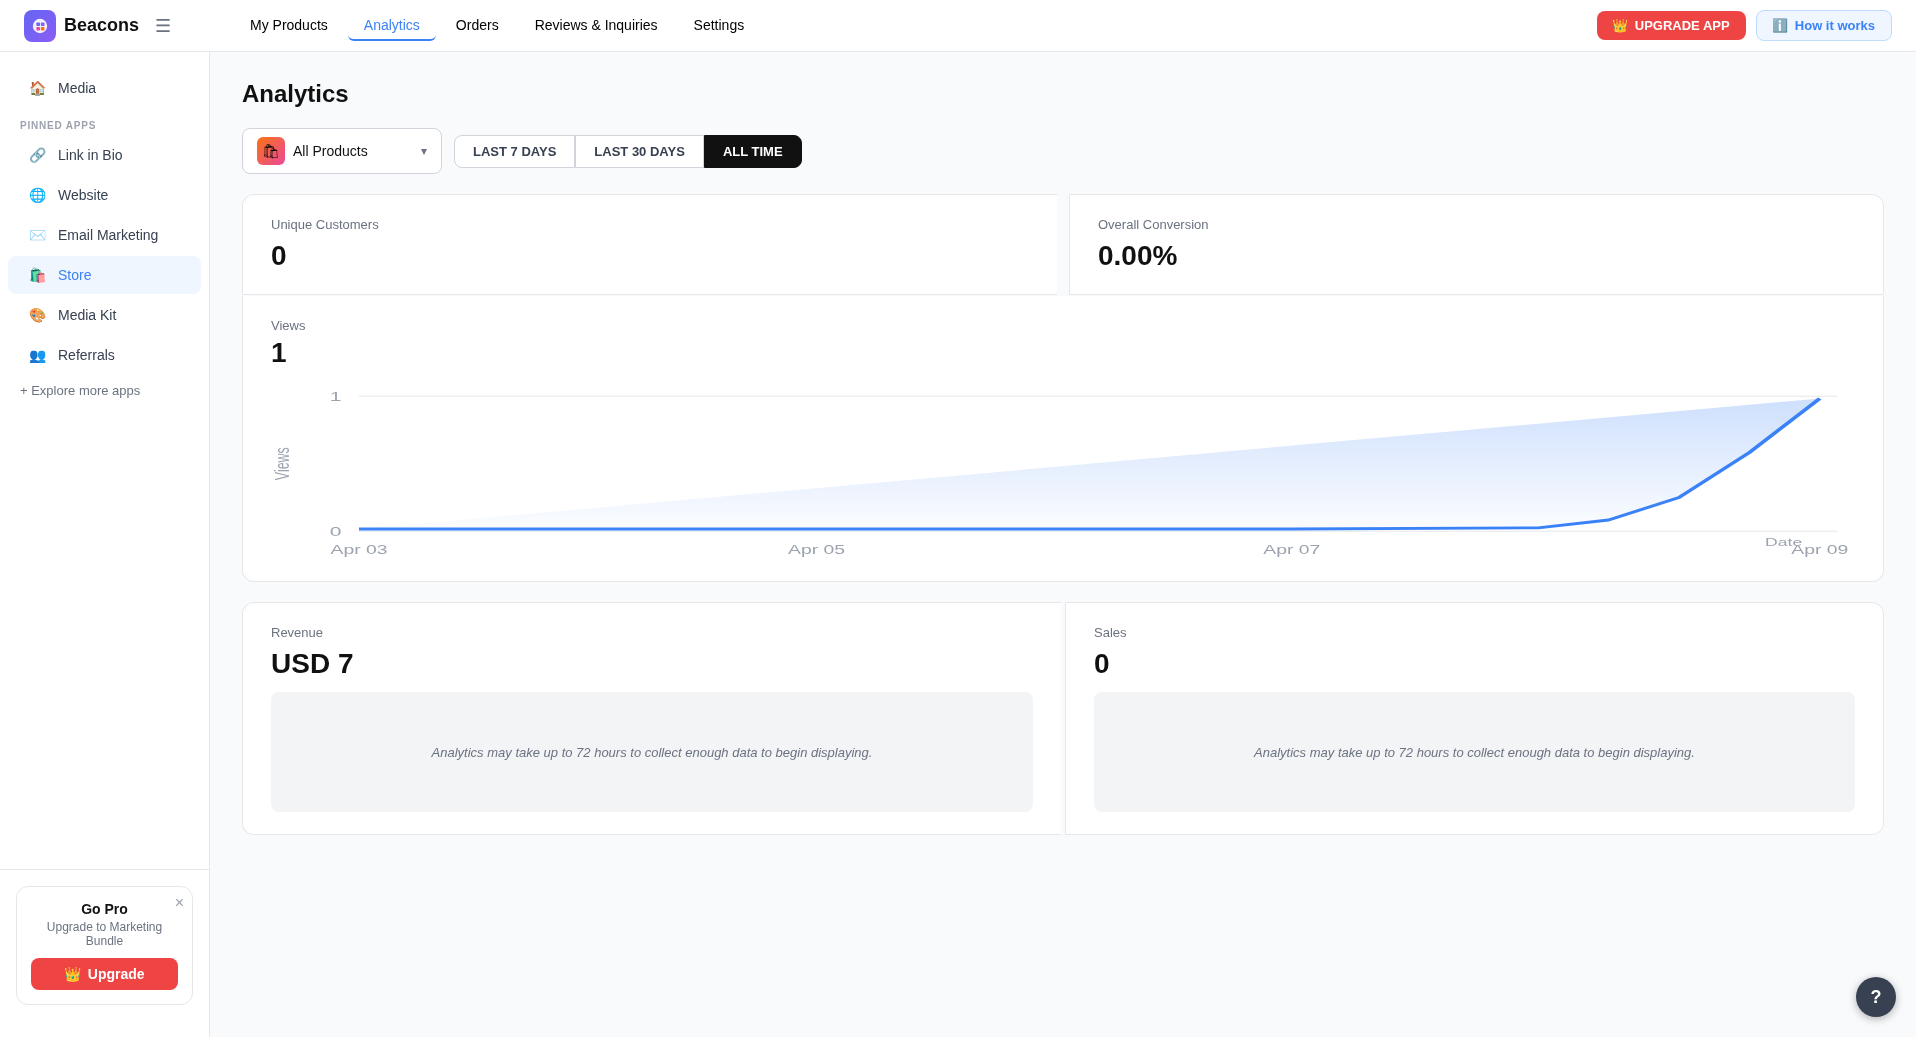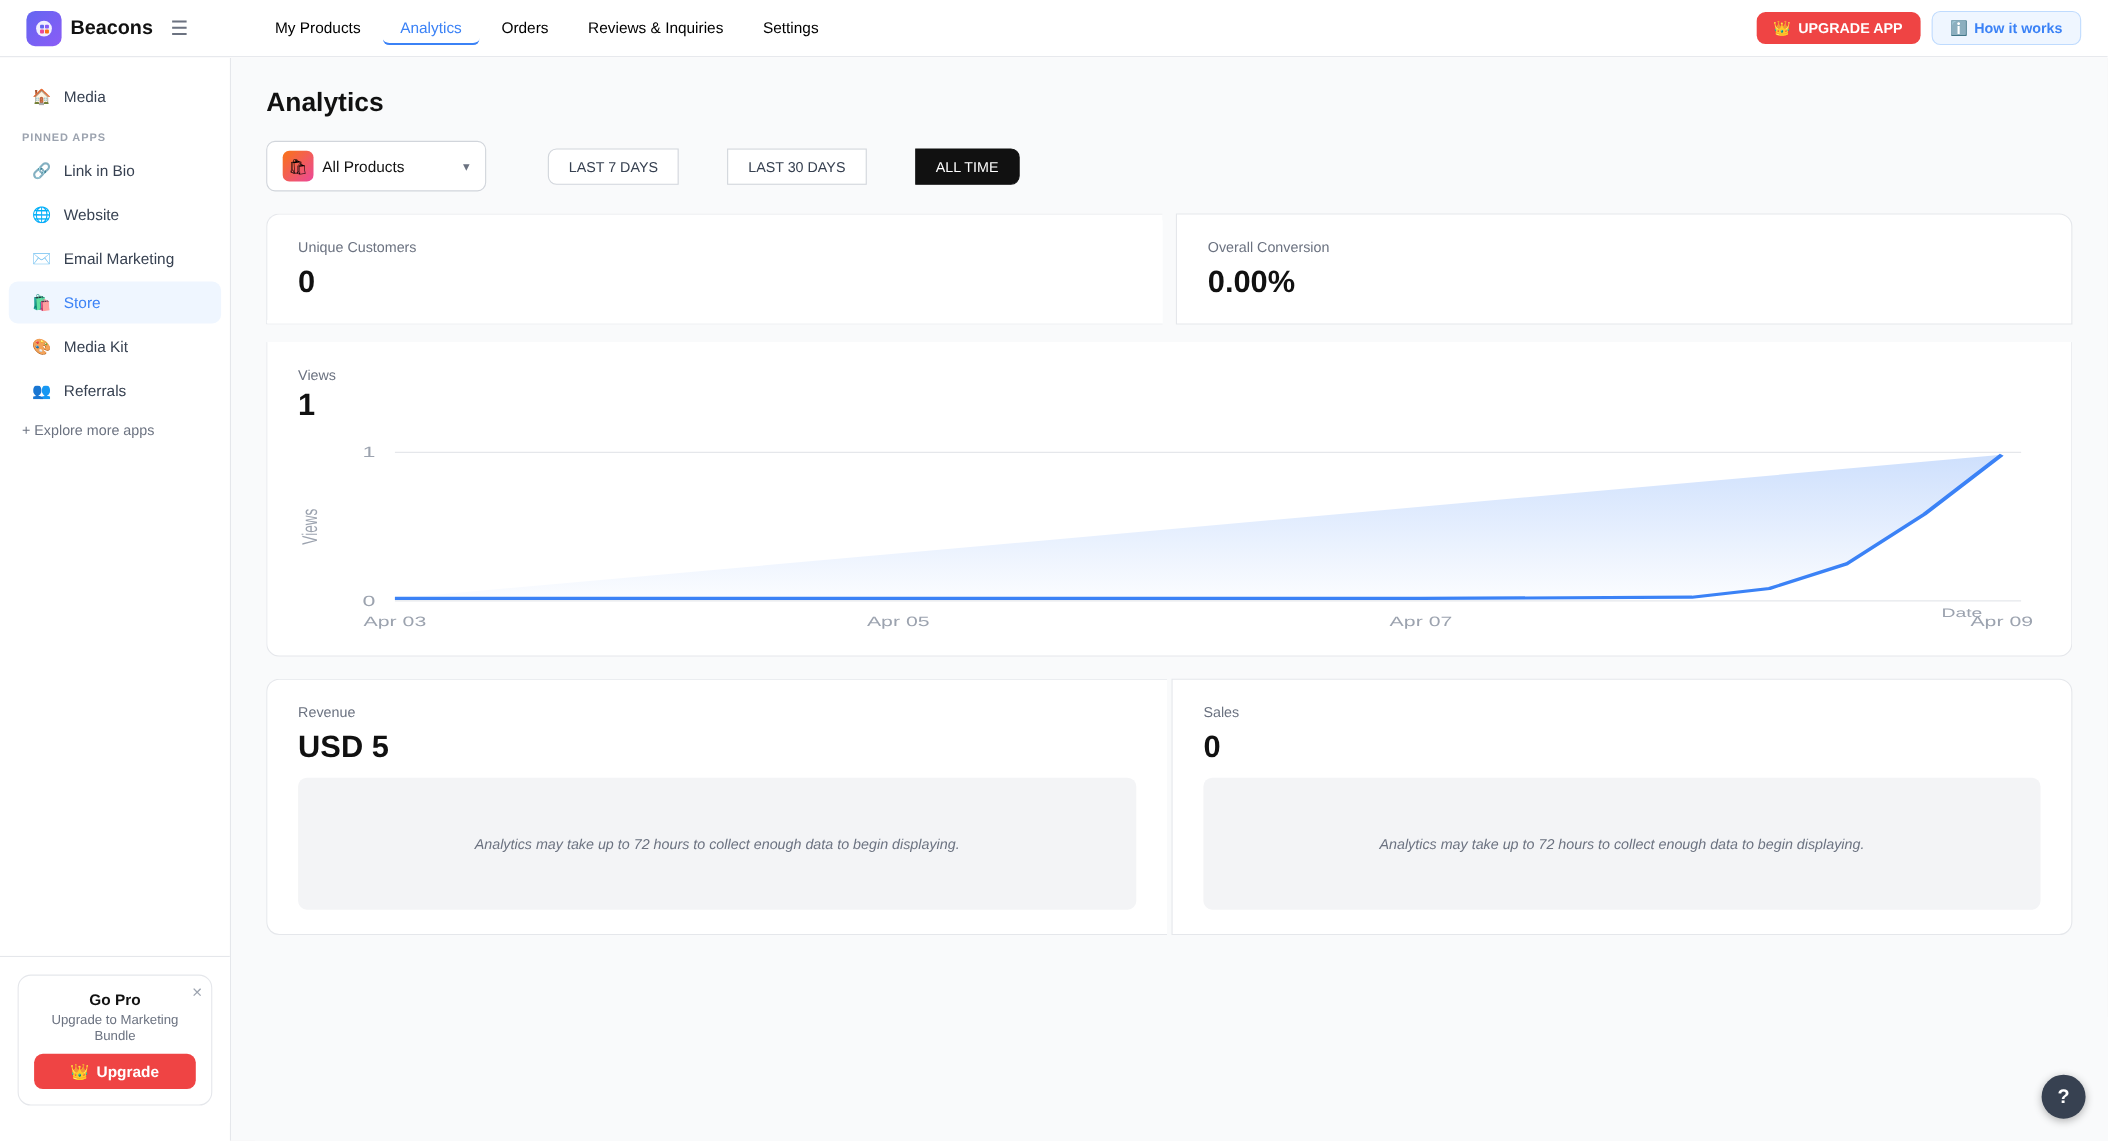--- a/index.html
+++ b/index.html
@@ -98,29 +98,29 @@
     .product-select-inner { display: flex; align-items: center; gap: 8px; }
     .product-icon {
       width: 28px; height: 28px; background: linear-gradient(135deg, #f97316, #ec4899);
       border-radius: 6px; display: flex; align-items: center; justify-content: center;
       font-size: 14px;
     }
     .product-name { font-size: 14px; font-weight: 500; color: #111; }
     .chevron { color: #6b7280; font-size: 12px; }
     .time-filters { display: flex; gap: 0; }
     .time-btn {
-      padding: 8px 18px; font-size: 13px; font-weight: 400; cursor: pointer;
-      border: 1.5px solid #d1d5db; background: #fff; color: #374151; margin-left: 44px;
+      padding: 8px 18px; font-size: 13px; font-weight: 700; cursor: pointer;
+      border: 1.5px solid #d1d5db; background: #fff; color: #374151;
     }
     .time-btn:first-child { border-radius: 8px 0 0 8px; }
     .time-btn:last-child { border-radius: 0 8px 8px 0; }
     .time-btn.active { background: #111; color: #fff; border-color: #111; }
 
     
-    .stat-cards { display: grid; grid-template-columns: 1fr 1fr; gap: 12px; margin-bottom: 16px; }
+    .stat-cards { display: grid; grid-template-columns: 1fr 1fr; gap: 12px; margin-bottom: 1px; }
     .stat-card {
       background: #fff; border: 1px solid #e5e7eb; padding: 22px 28px;
     }
     .stat-card:first-child { border-radius: 12px 0 0 0; border-right: none; }
     .stat-card:last-child { border-radius: 0 12px 0 0; }
     .stat-label { font-size: 13px; color: #6b7280; margin-bottom: 8px; }
     .stat-value { font-size: 28px; font-weight: 700; color: #111; }
 
     
     .chart-card {
@@ -300,21 +300,21 @@
           <text x="880" y="150" text-anchor="middle" font-size="11" fill="#9ca3af">Apr 09</text>
 
           <text x="870" y="143" text-anchor="end" font-size="10" fill="#9ca3af">Date</text>
         </svg>
       </div>
     </div>
 
     <div class="bottom-cards">
       <div class="bottom-card">
         <div class="stat-label">Revenue</div>
-        <div class="stat-value">USD 5</div>
+        <div class="stat-value">USD 7</div>
         <div class="analytics-notice">Analytics may take up to 72 hours to collect enough data to begin displaying.</div>
       </div>
       <div class="bottom-card">
         <div class="stat-label">Sales</div>
         <div class="stat-value">0</div>
         <div class="analytics-notice">Analytics may take up to 72 hours to collect enough data to begin displaying.</div>
       </div>
     </div>
   </main>
 </div>

